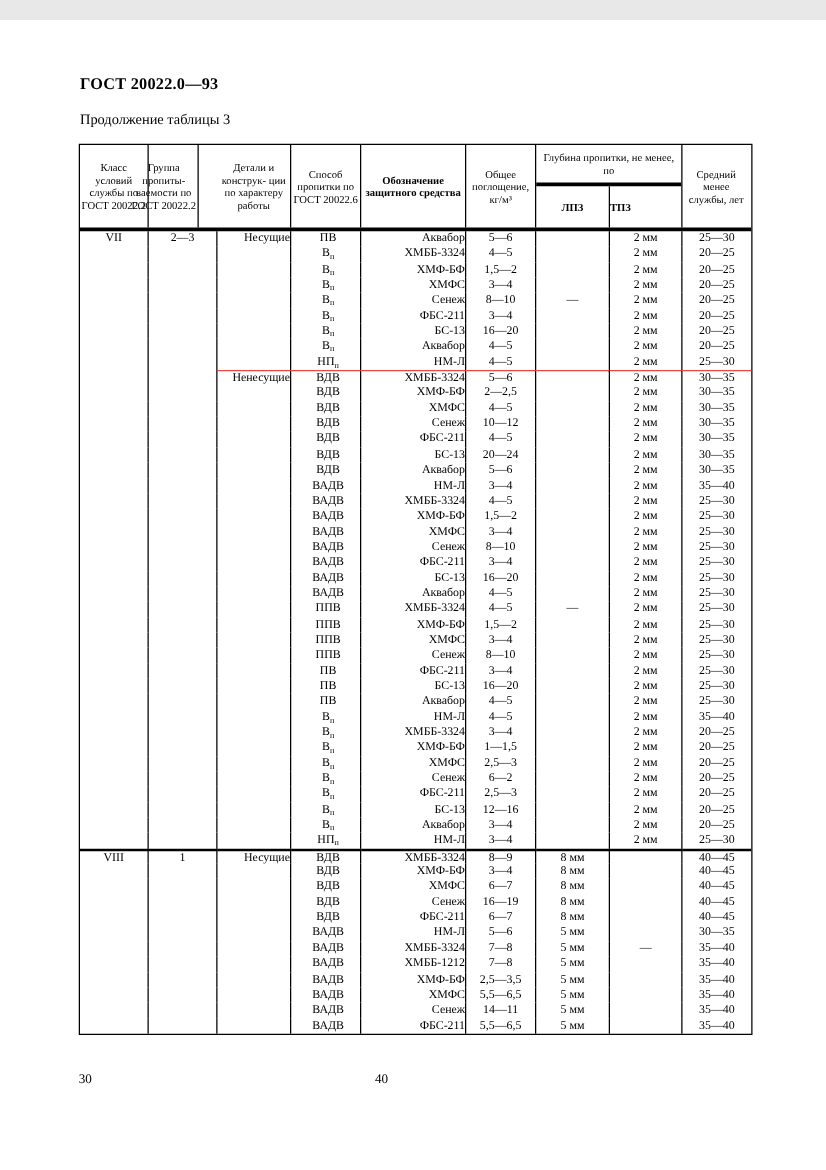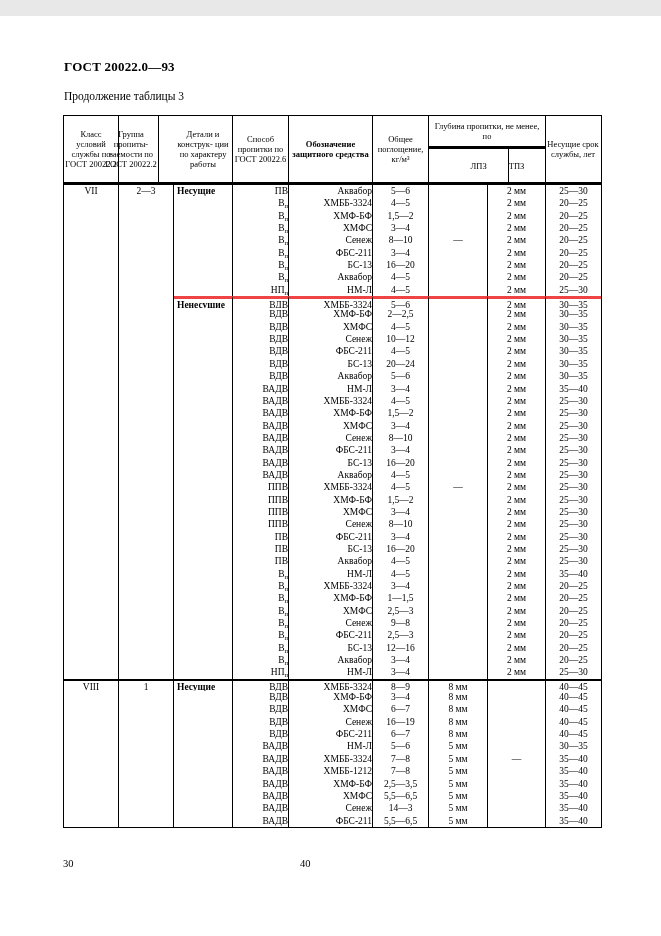--- a/index.html
+++ b/index.html
@@ -39,52 +39,52 @@
     box-sizing:border-box;
     display:flex;align-items:center;justify-content:center;
     padding:0 1px;
   }
   .h1{left:0;width:55px;text-align:center;}
   .h2{left:40px;width:55px;}
   .h3{left:110px;width:59px;}
   .h4{left:169px;width:56px;font-family:Liberation Serif, serif;}
   .h5{left:225px;width:84px;font-weight:bold;}
   .h6{left:309px;width:56px;}
-  .hgrp{left:365px;width:117px;padding:0;flex-direction:column;align-items:center;justify-content:flex-start;}
+  .hgrp{left:365px;width:117px;padding:0;flex-direction:column;align-items:flex-start;justify-content:flex-start;}
   .h9{left:482px;width:54px;border-right:none;}
   .hgrp-top{
     height:33px;box-sizing:border-box;border-bottom:3px solid #000;
     display:flex;align-items:center;justify-content:center;padding:0 2px;
   }
   .hgrp-bottom{flex:1;display:flex;}
   .hsub{
     flex:0 0 59px;box-sizing:border-box;border-right:1px solid #000;
-    display:flex;align-items:center;justify-content:center;
+    display:flex;align-items:center;justify-content:center;font-weight:bold;
   }
   .hsub.tpz{flex:1;border-right:none;}
   
   .tbody{
     display:grid;
     grid-template-columns:55px 55px 59px 56px 84px 56px 59px 58px 1fr;
   }
   .cell{
     height:12.35px;line-height:12.4px;
     font-size:9.5px;
     box-sizing:border-box;
     border-right:1px solid #000;
     text-align:center;
     white-space:nowrap;
     overflow:hidden;
   }
-  .c3{text-align:left;padding-left:3px;font-weight:bold;}
-  .c4{text-align:right;padding-left:4px;}
+  .c3{text-align:right;padding-left:3px;}
+  .c4{text-align:center;padding-left:4px;}
   .c5{text-align:right;padding-left:5px;}
   .c9{border-right:none;}
   .bt{border-top:2px solid #000;}
-  .lt{border-top:3px solid #ef4444;}
+  .lt{border-top:1px solid #ef4444;}
   .cell sub{font-size:6.5px;line-height:1;vertical-align:-2px;}
   
   .pgnum{position:absolute;top:842px;font-size:10.5px;}
   .pgnum-left{left:63px;}
   .pgnum-center{left:300px;}
 </style>
 </head>
 <body>
 
 <div class="page">
@@ -101,21 +101,21 @@
       <div class="hcell h4">Способ пропитки по ГОСТ 20022.6</div>
       <div class="hcell h5">Обозначение защитного средства</div>
       <div class="hcell h6">Общее поглощение, кг/м³</div>
       <div class="hcell hgrp">
         <div class="hgrp-top">Глубина пропитки, не менее, по</div>
         <div class="hgrp-bottom">
           <div class="hsub lpz">ЛПЗ</div>
           <div class="hsub tpz">ТПЗ</div>
         </div>
       </div>
-      <div class="hcell h9">Несущие срок службы, лет</div>
+      <div class="hcell h9">Средний менее службы, лет</div>
     </div>
 
     <div class="tbody">
         <div class="cell c1">VII</div>
         <div class="cell c2">2—3</div>
         <div class="cell c3">Несущие</div>
         <div class="cell c4">ПВ</div>
         <div class="cell c5">Аквабор</div>
         <div class="cell c6">5—6</div>
         <div class="cell c7"></div>
@@ -425,21 +425,21 @@
         <div class="cell c5">ХМФС</div>
         <div class="cell c6">2,5—3</div>
         <div class="cell c7"></div>
         <div class="cell c8">2 мм</div>
         <div class="cell c9">20—25</div>
         <div class="cell c1"></div>
         <div class="cell c2"></div>
         <div class="cell c3"></div>
         <div class="cell c4">В<sub>п</sub></div>
         <div class="cell c5">Сенеж</div>
-        <div class="cell c6">9—8</div>
+        <div class="cell c6">6—2</div>
         <div class="cell c7"></div>
         <div class="cell c8">2 мм</div>
         <div class="cell c9">20—25</div>
         <div class="cell c1"></div>
         <div class="cell c2"></div>
         <div class="cell c3"></div>
         <div class="cell c4">В<sub>п</sub></div>
         <div class="cell c5">ФБС-211</div>
         <div class="cell c6">2,5—3</div>
         <div class="cell c7"></div>
@@ -560,21 +560,21 @@
         <div class="cell c5">ХМФС</div>
         <div class="cell c6">5,5—6,5</div>
         <div class="cell c7">5 мм</div>
         <div class="cell c8"></div>
         <div class="cell c9">35—40</div>
         <div class="cell c1"></div>
         <div class="cell c2"></div>
         <div class="cell c3"></div>
         <div class="cell c4">ВАДВ</div>
         <div class="cell c5">Сенеж</div>
-        <div class="cell c6">14—3</div>
+        <div class="cell c6">14—11</div>
         <div class="cell c7">5 мм</div>
         <div class="cell c8"></div>
         <div class="cell c9">35—40</div>
         <div class="cell c1"></div>
         <div class="cell c2"></div>
         <div class="cell c3"></div>
         <div class="cell c4">ВАДВ</div>
         <div class="cell c5">ФБС-211</div>
         <div class="cell c6">5,5—6,5</div>
         <div class="cell c7">5 мм</div>

